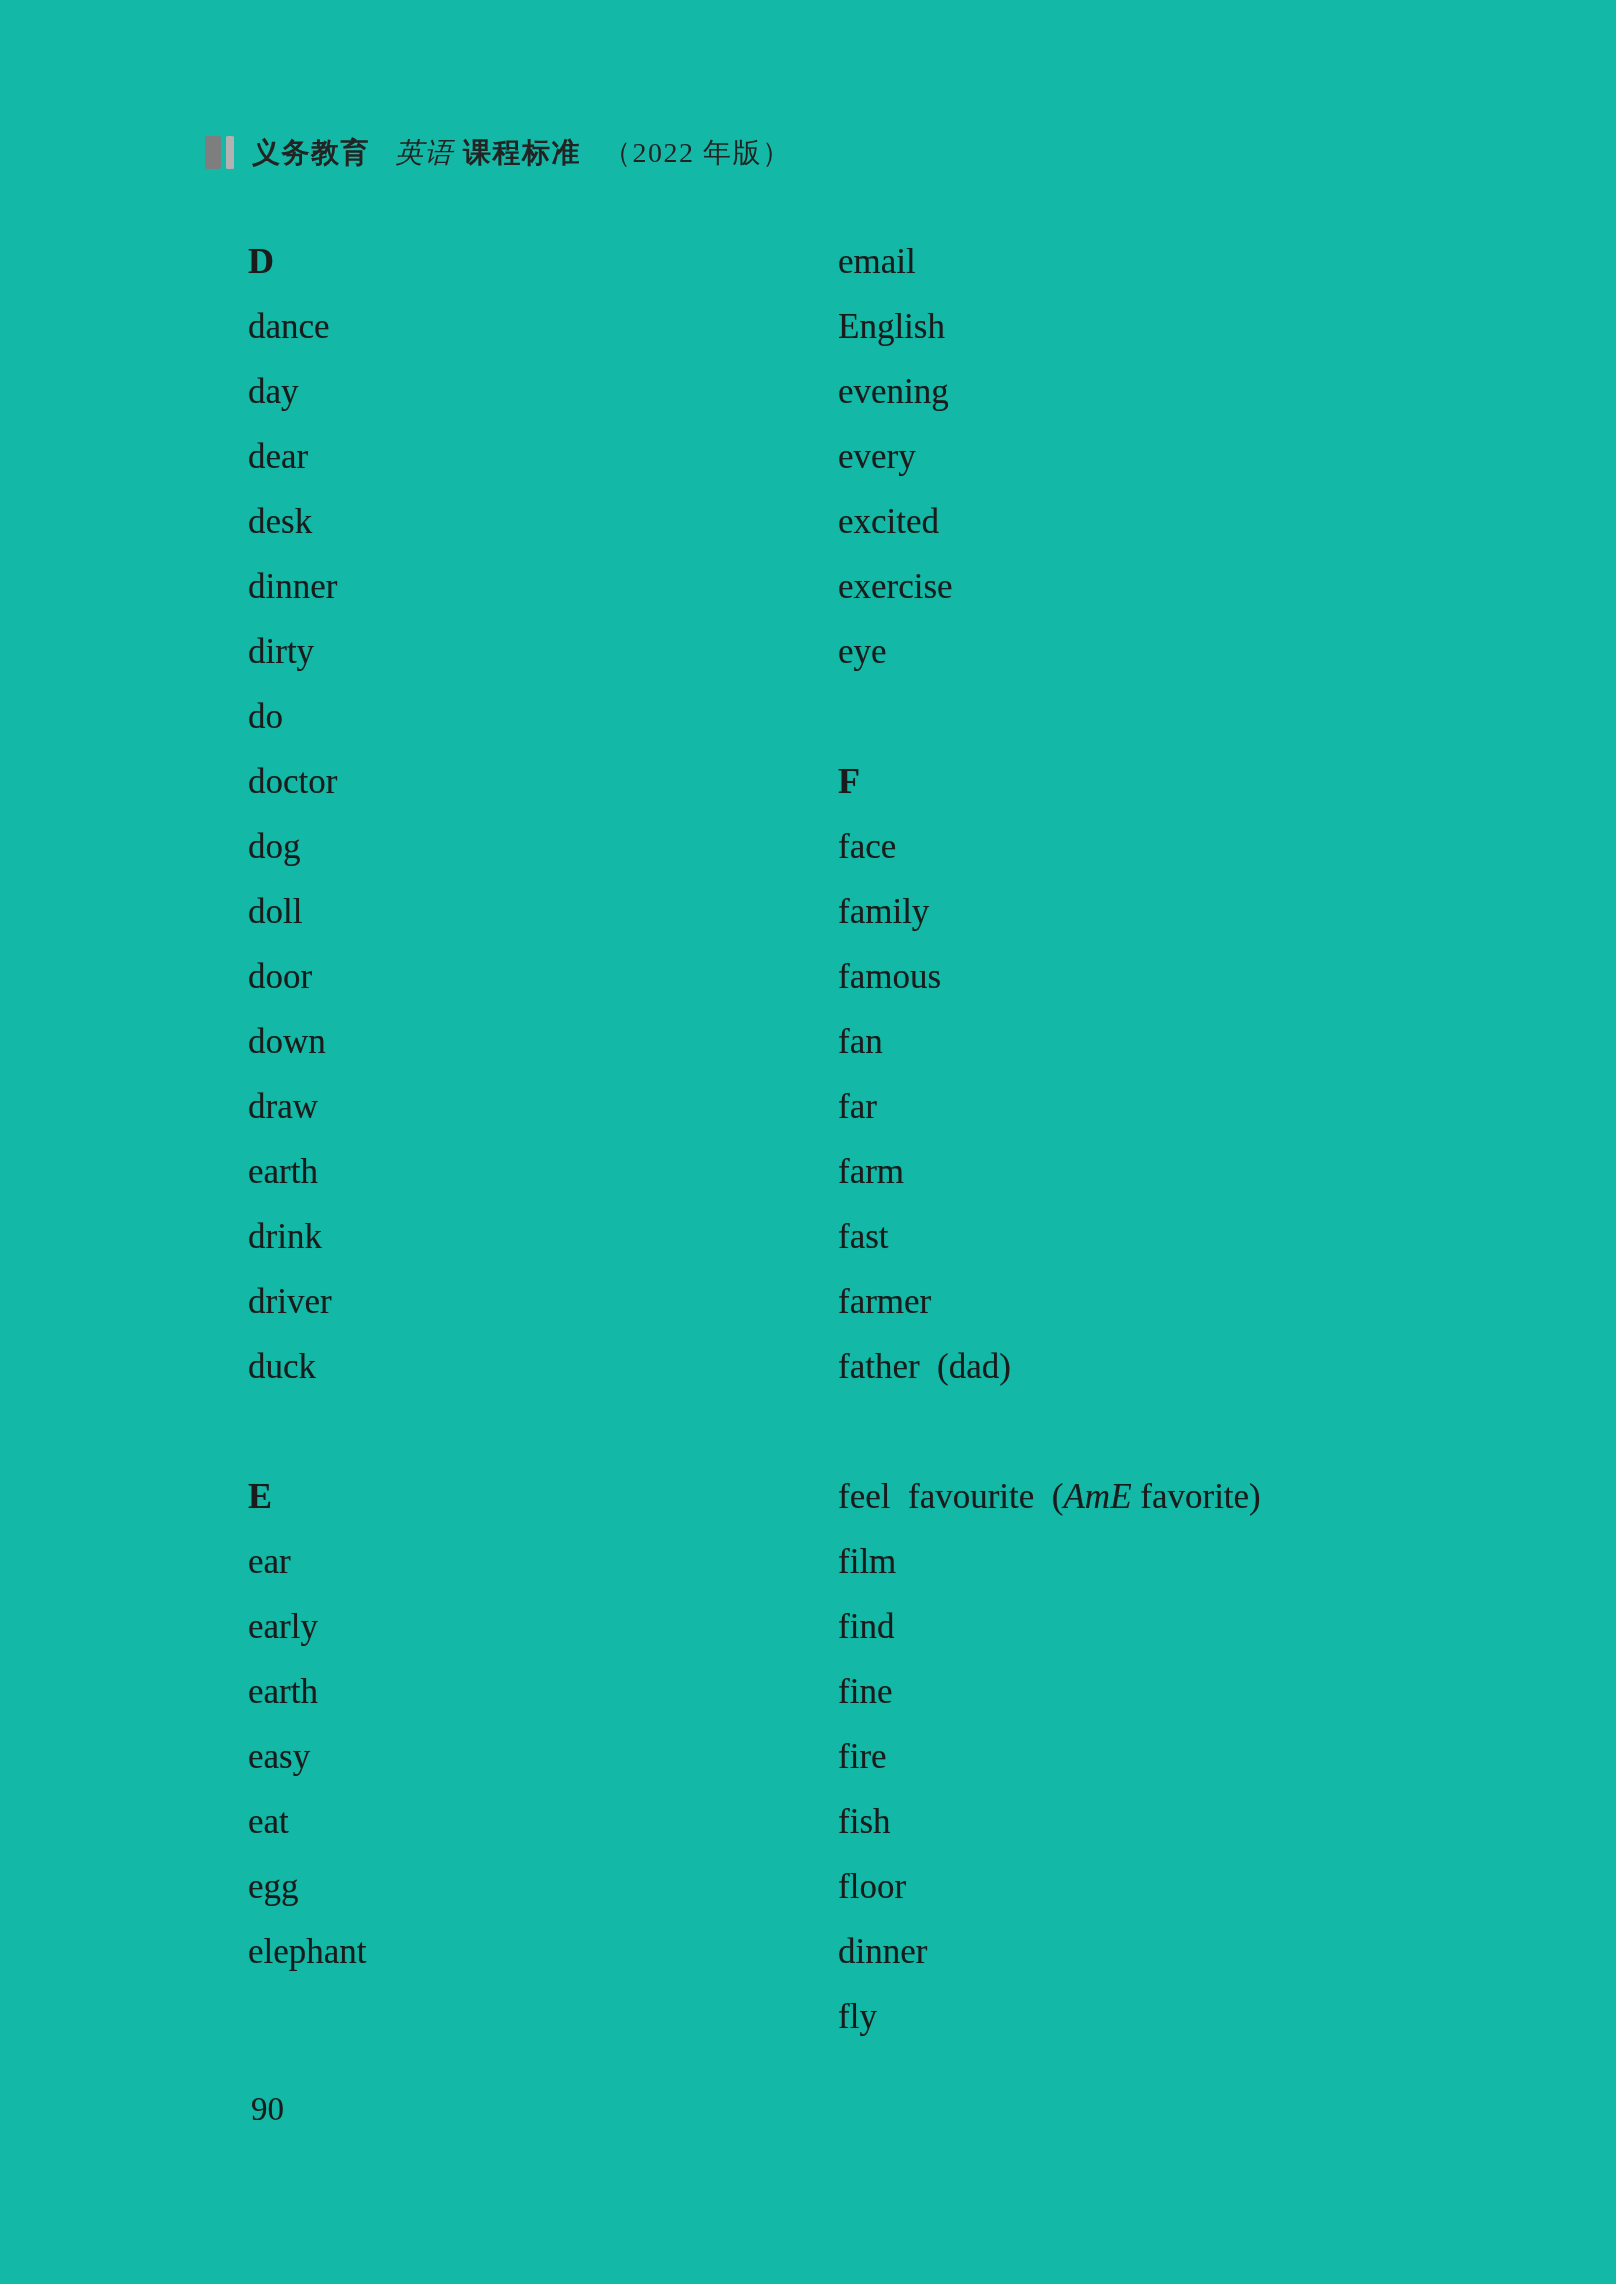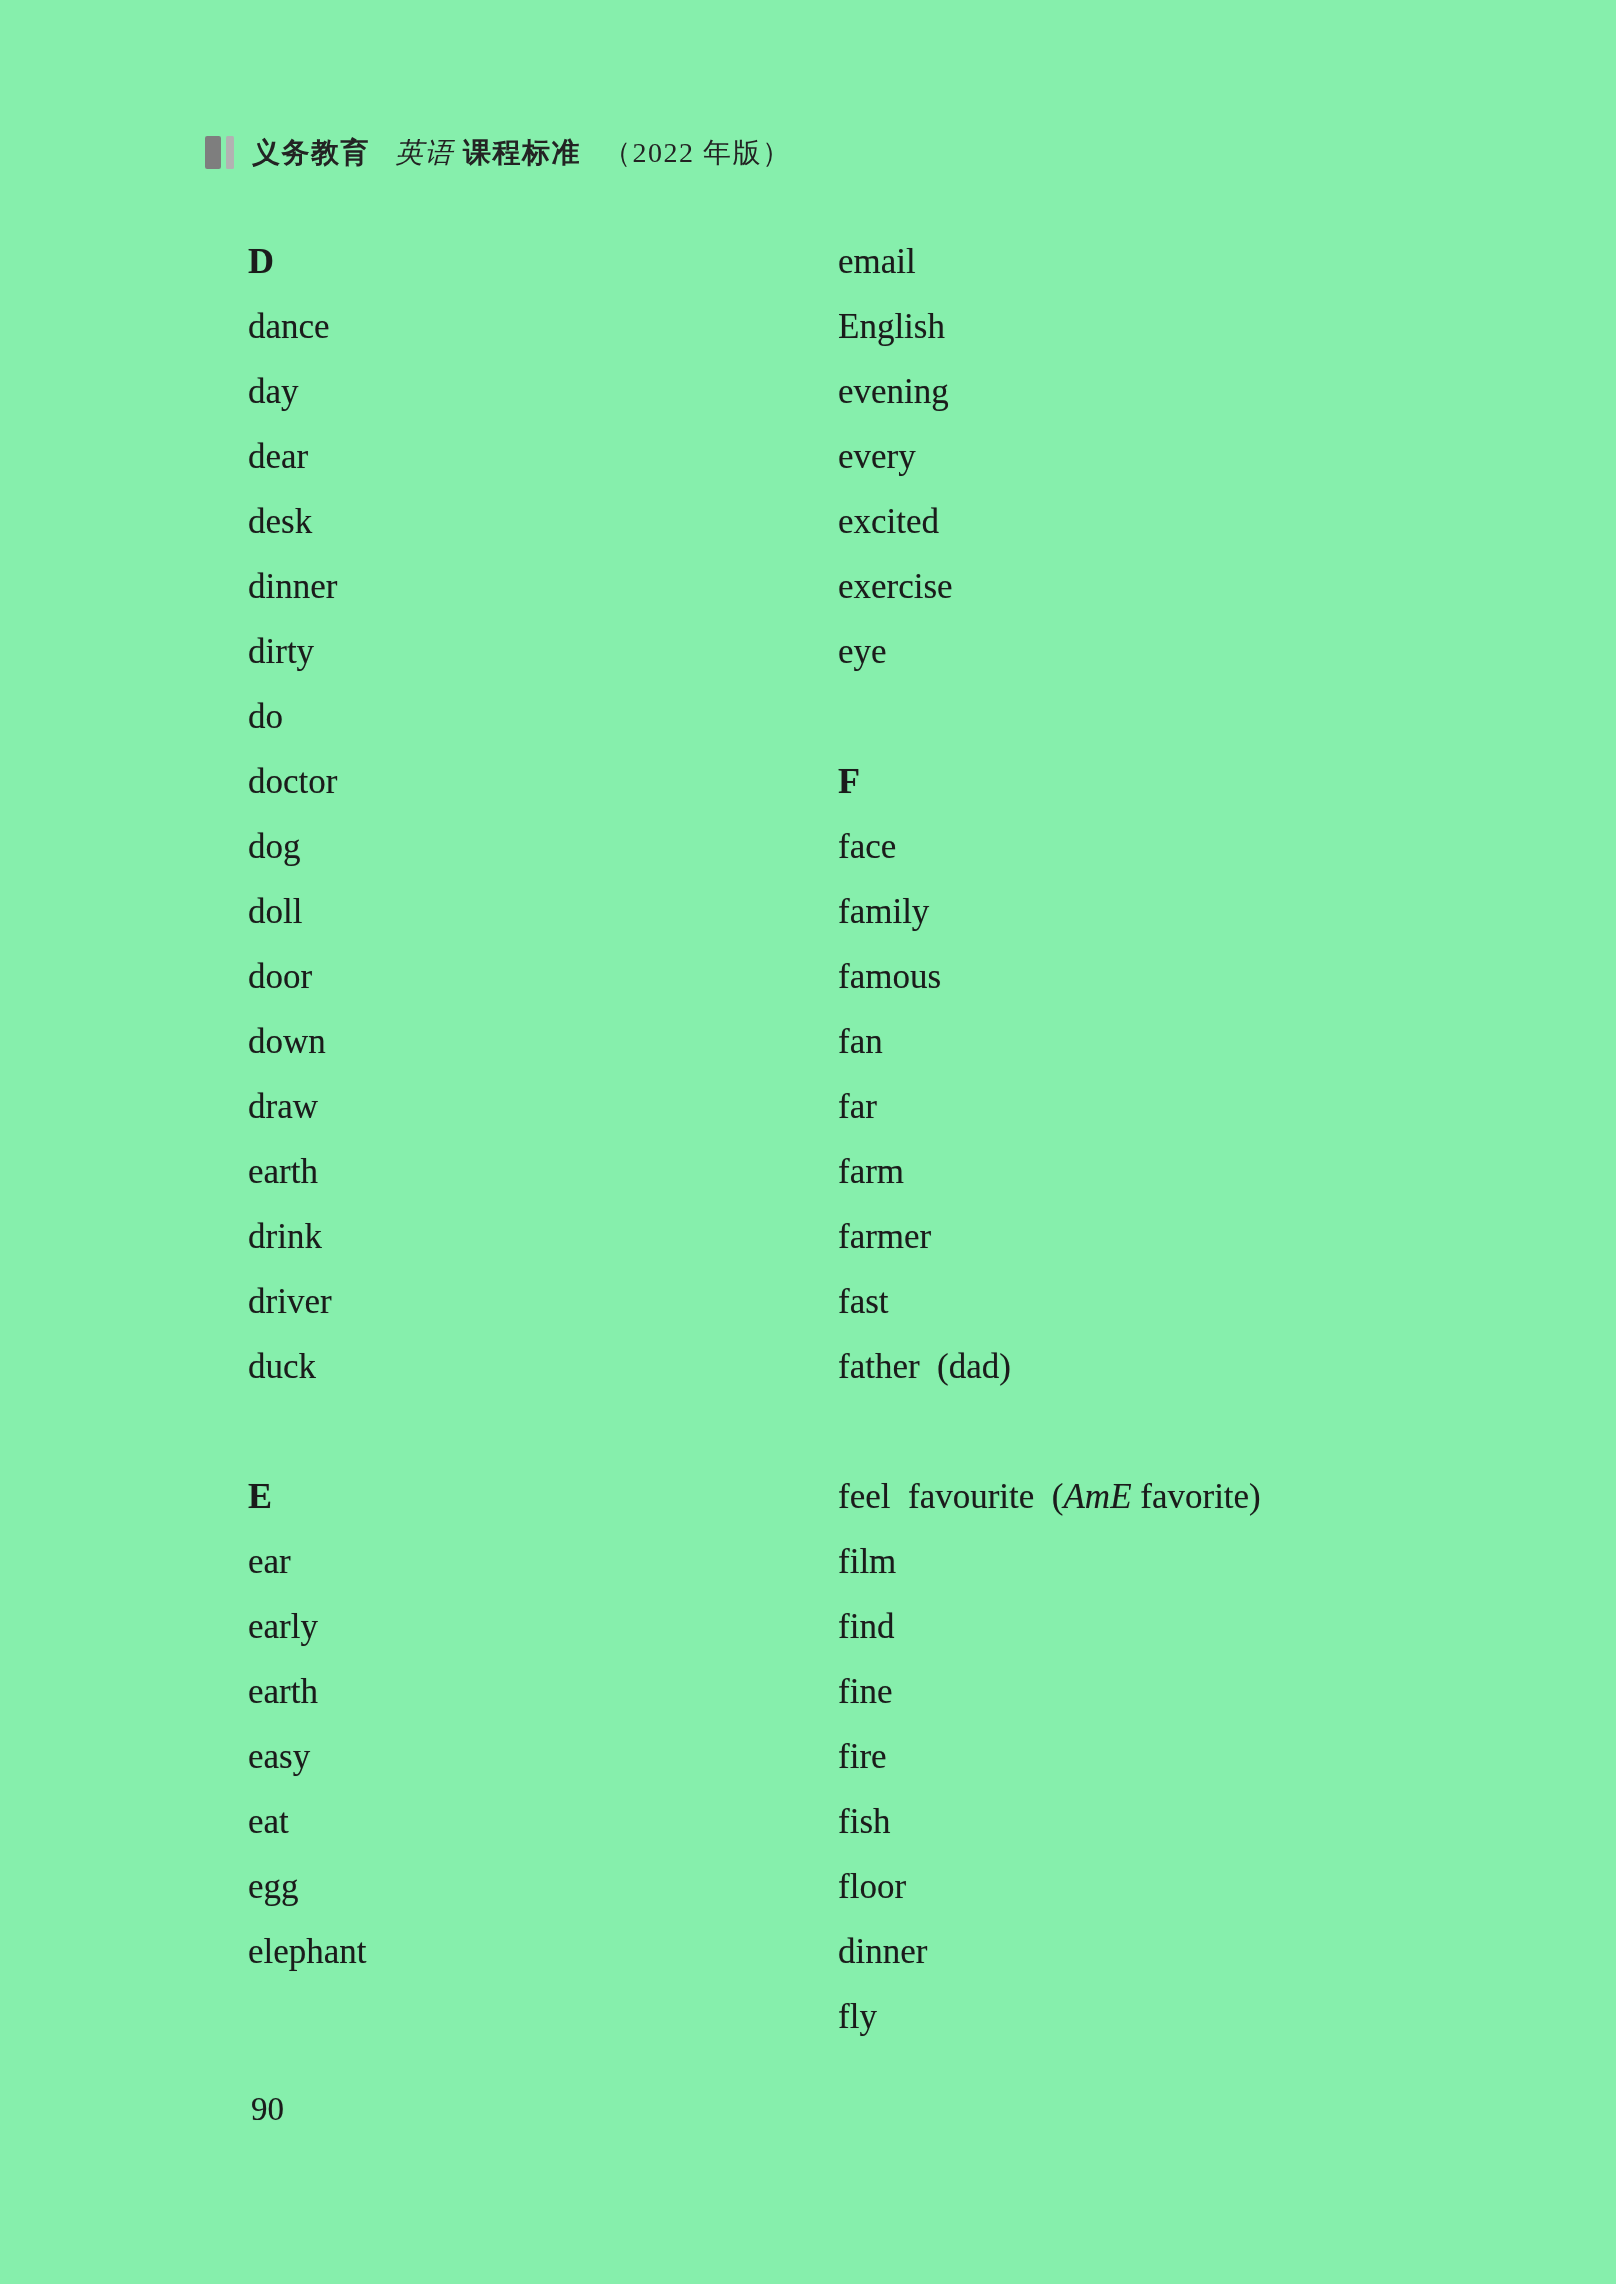--- a/index.html
+++ b/index.html
@@ -1,19 +1,19 @@
 <!DOCTYPE html>
 <html style="font-size:12px"><head>
 <meta charset="utf-8">
 <style>
   html,body{margin:0;padding:0;background:#ffffff;}
   .page{
     position:relative;
     width:1617px;height:2284px;
-    background:#86efac;
+    background:#14b8a6;
     font-family:"Liberation Serif","DejaVu Serif",serif;
     color:#1b1b1b;
     overflow:hidden;
   }
   
   .page-header{
     position:absolute;left:205px;top:134px;height:37px;
     display:flex;align-items:center;
   }
   .bar{display:inline-block;}
@@ -97,22 +97,22 @@
       <div class="row">exercise</div>
       <div class="row">eye</div>
       <div class="row"></div>
       <div class="row section-letter">F</div>
       <div class="row">face</div>
       <div class="row">family</div>
       <div class="row">famous</div>
       <div class="row">fan</div>
       <div class="row">far</div>
       <div class="row">farm</div>
+      <div class="row">fast</div>
       <div class="row">farmer</div>
-      <div class="row">fast</div>
       <div class="row">father  (dad)</div>
       <div class="row">
         <span>favourite  (</span><em>AmE</em><span> favorite)</span>
       </div>
       <div class="row">feel</div>
       <div class="row">film</div>
       <div class="row">find</div>
       <div class="row">fine</div>
       <div class="row">fire</div>
       <div class="row">fish</div>

